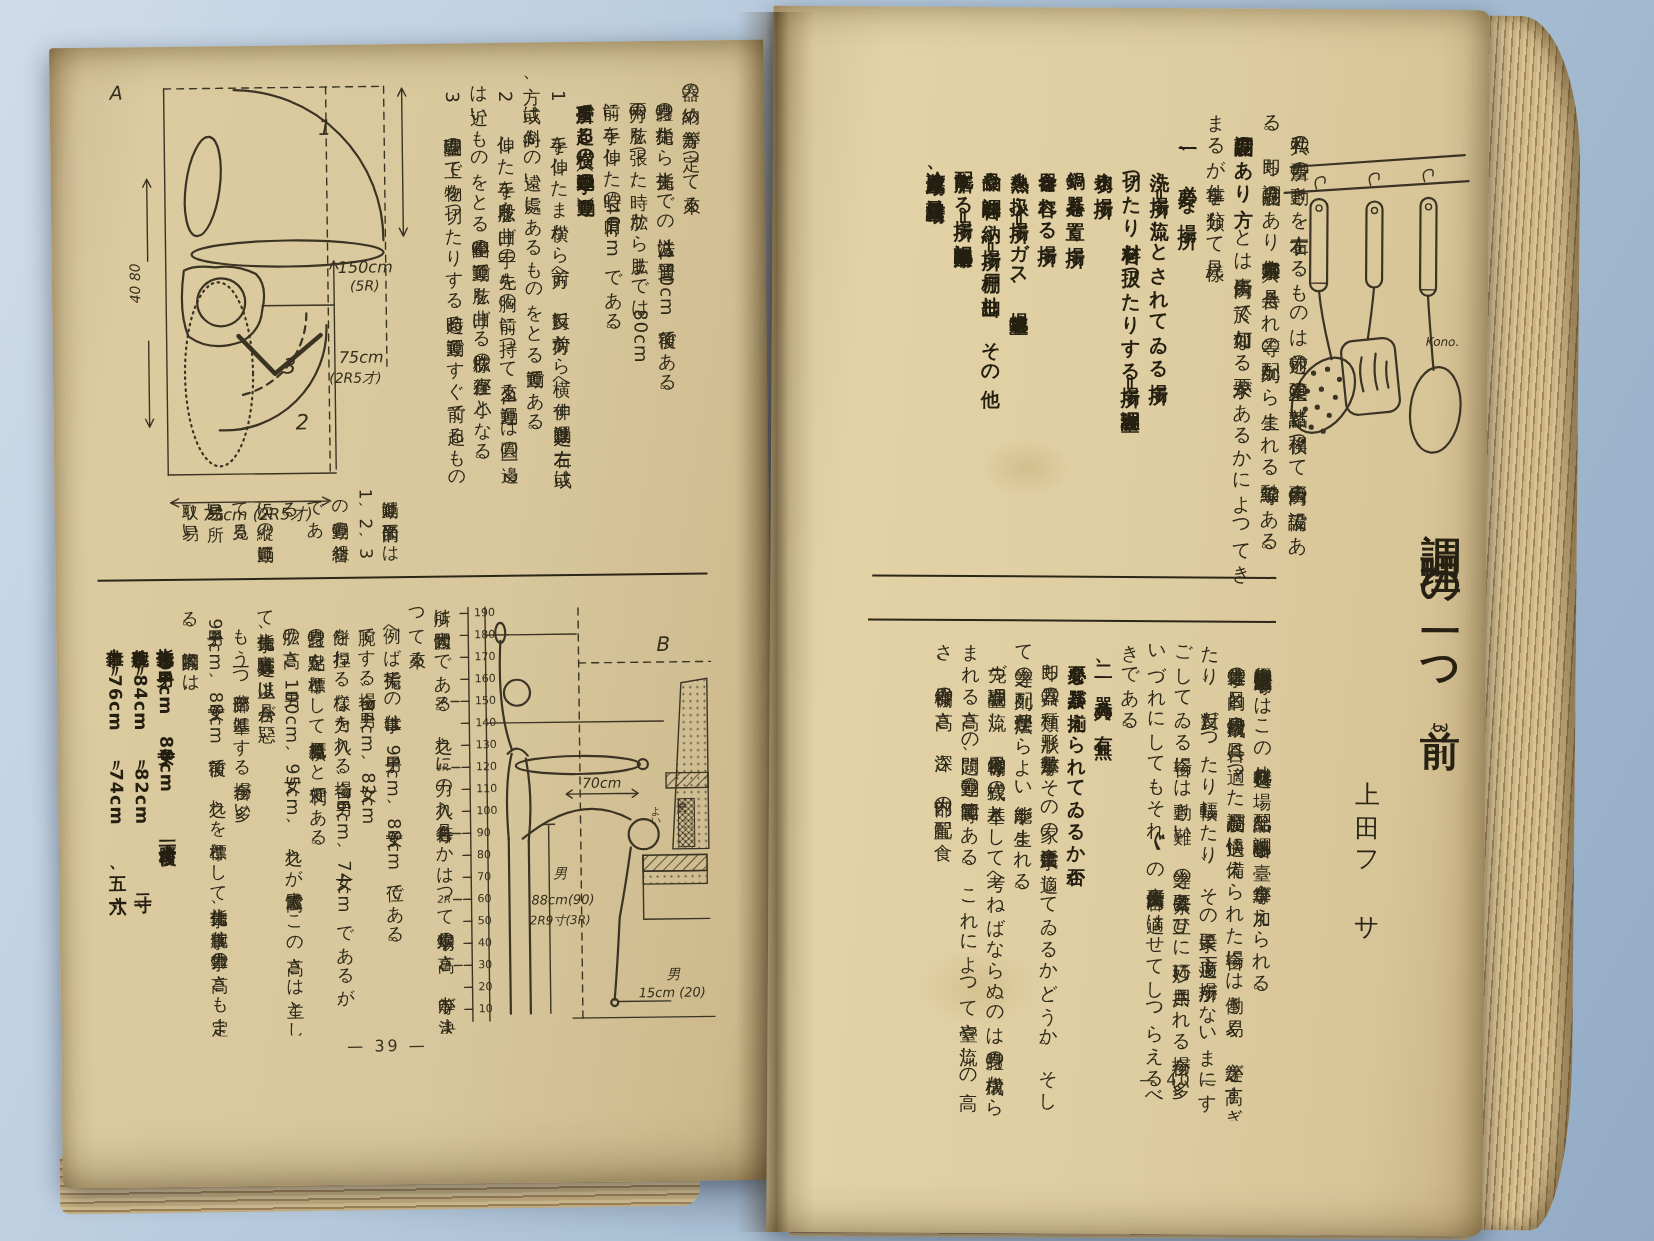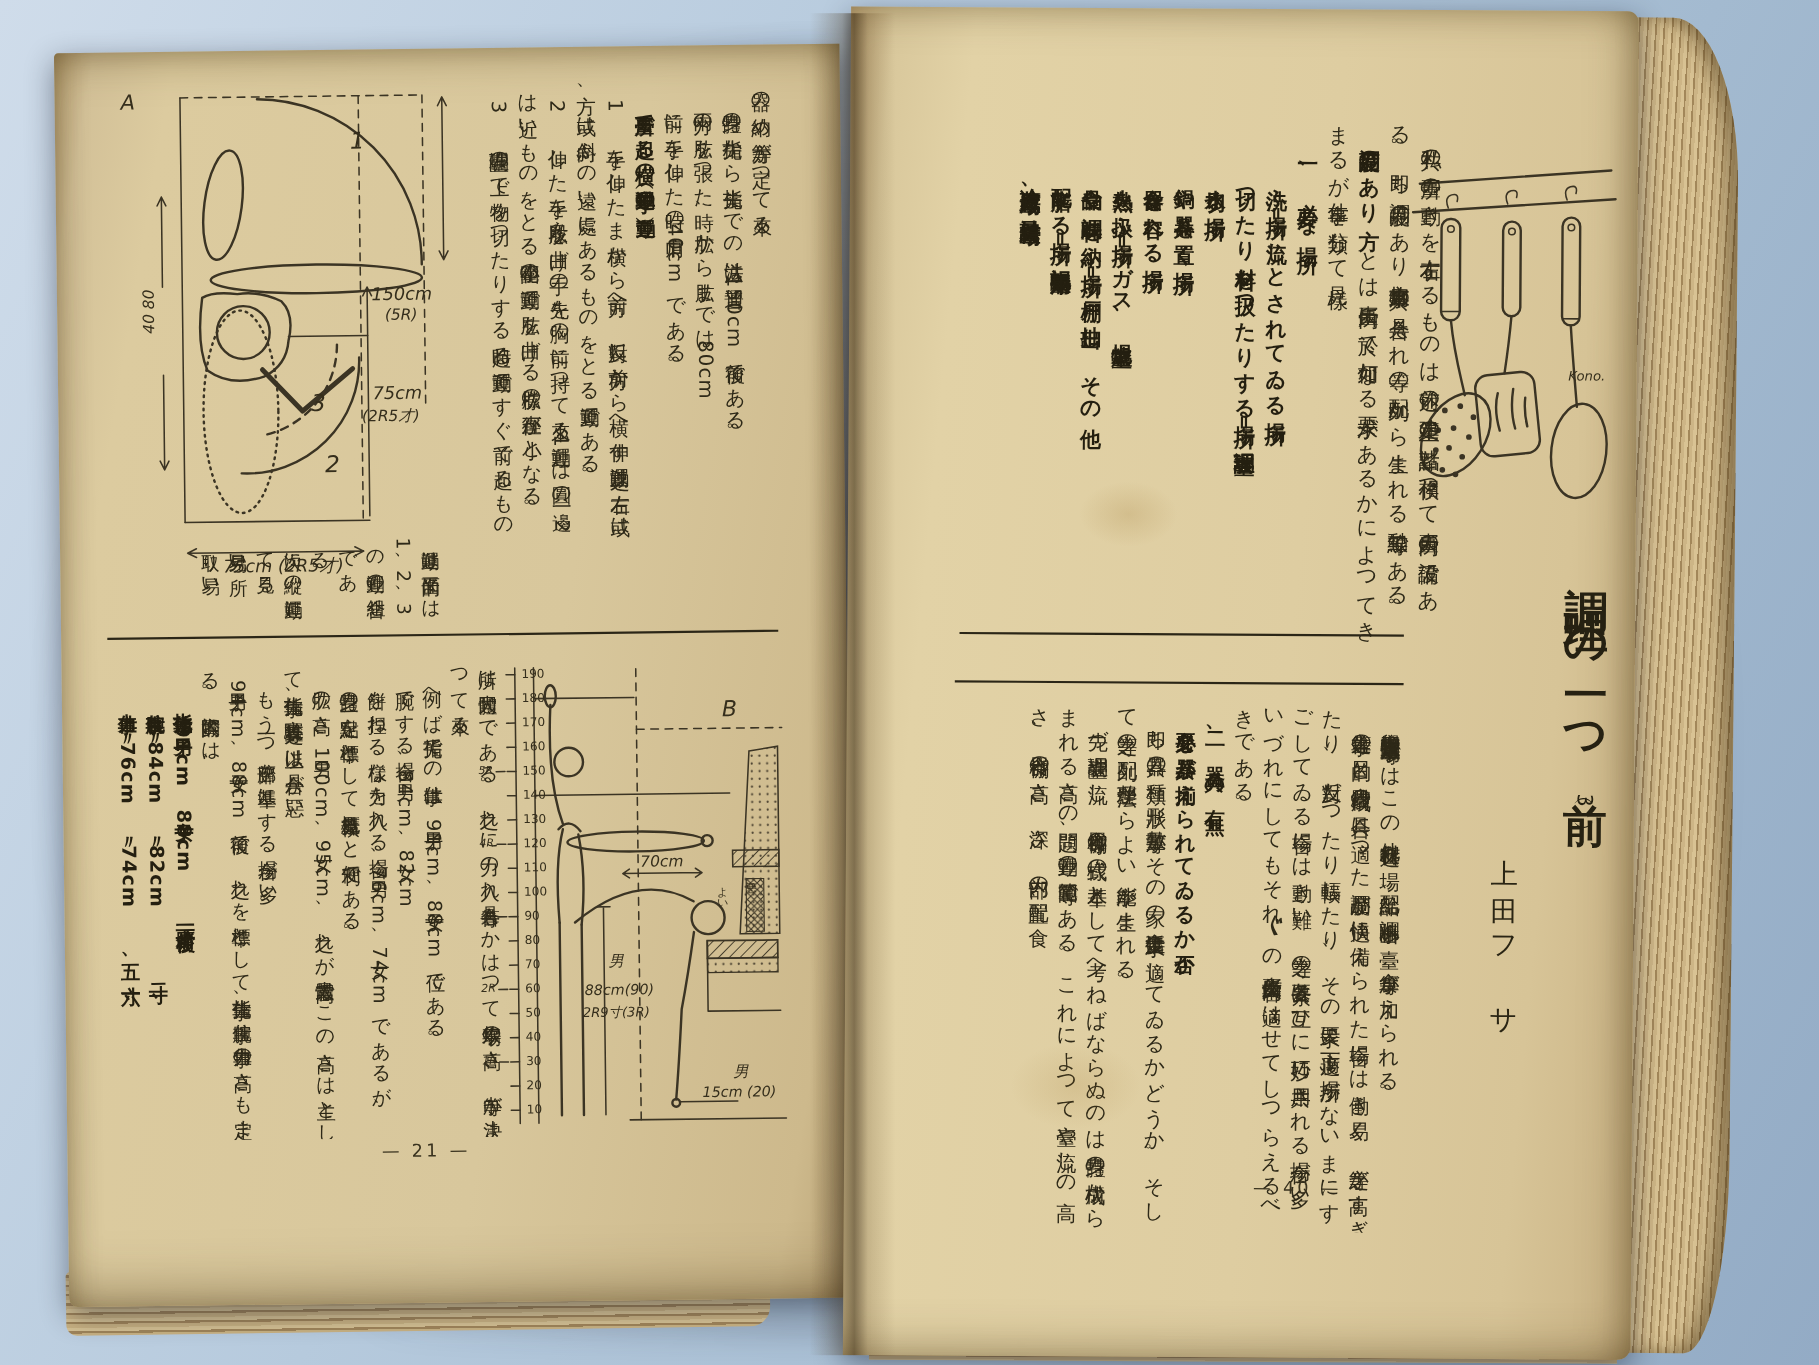--- a/index.html
+++ b/index.html
@@ -201,21 +201,21 @@
 10</div>
       <div class="dlabel pre" style="left:6px;top:79px;font-size:10px;line-height:66px;">5R
 4R
 3R
 2R
 1R</div>
       <div class="dlabel v" style="left:218px;top:212px;font-size:10px;font-style:normal;">よい</div>
       <div class="dlabel v" style="left:244px;top:208px;font-size:10px;font-style:normal;">悪い</div>
     </div>
 
-    <div class="pgnum" style="left:286px;top:992px;">— 21 —</div>
+    <div class="pgnum" style="left:286px;top:992px;">— 39 —</div>
   </div>
 
   <div class="page page-right">
 
     <svg style="position:absolute;left:510px;top:132px;" width="190" height="330" viewBox="0 0 190 330">
       <g>
         <path class="ink" d="M8 26 L182 13"></path>
         <path class="ink" d="M2 52 L186 39"></path>
         <path class="ink thin" d="M34 48 q-4 -10 3 -12 q7 -2 5 6 M88 44 q-4 -10 3 -12 q7 -2 5 6 M142 40 q-4 -10 3 -12 q7 -2 5 6"></path>
       </g>

